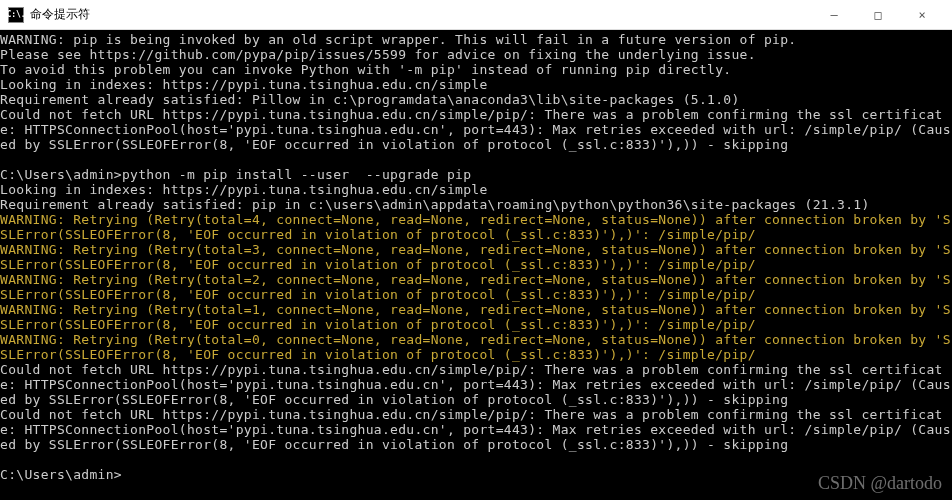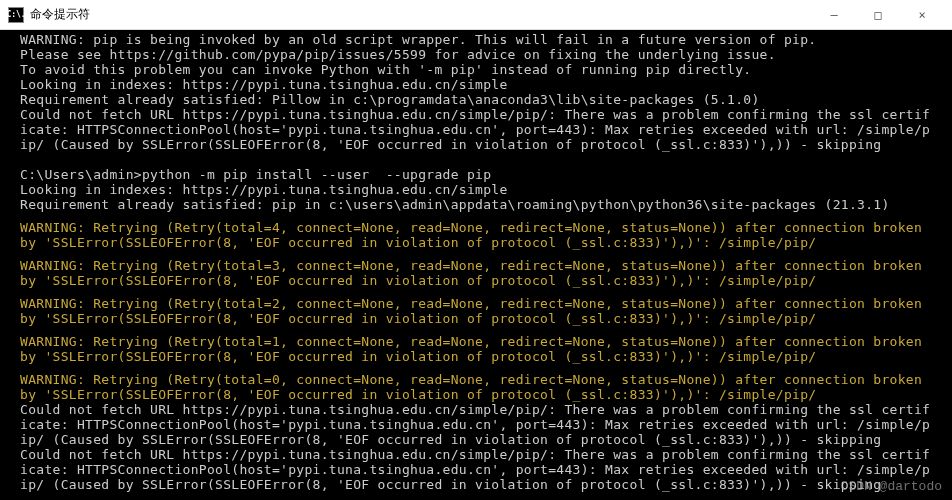--- a/index.html
+++ b/index.html
@@ -34,34 +34,34 @@
       width: 44px; height: 28px;
       display: flex; align-items: center; justify-content: center;
       font-size: 12px; color: #555;
     }
     .terminal {
       background: #000;
       color: #ccc;
       font-family: "NSimSun", "Consolas", monospace;
       font-size: 13px;
       line-height: 15px;
-      padding: 2px 20px;
+      padding: 2px 0;
       white-space: pre-wrap;
       word-break: break-all;
       height: calc(100% - 30px);
       letter-spacing: 0.3px;
     }
-    .warn { color: #c9a936; margin-top: 8px; }
+    .warn { color: #c9a936; }
     .white { color: #ccc; }
     .watermark {
       position: absolute;
       bottom: 6px; right: 10px;
       color: rgba(200,200,200,0.55);
-      font-size: 13px;
-      font-family: Liberation Mono, monospace;
+      font-size: 18px;
+      font-family: Liberation Serif, serif;
       text-align: right;
     }
   </style>
 </head>
 <body>
 
 <div class="titlebar">
   <div class="titlebar-left">
     <div class="titlebar-icon">C:\.</div>
     <div class="titlebar-title">命令提示符</div>

